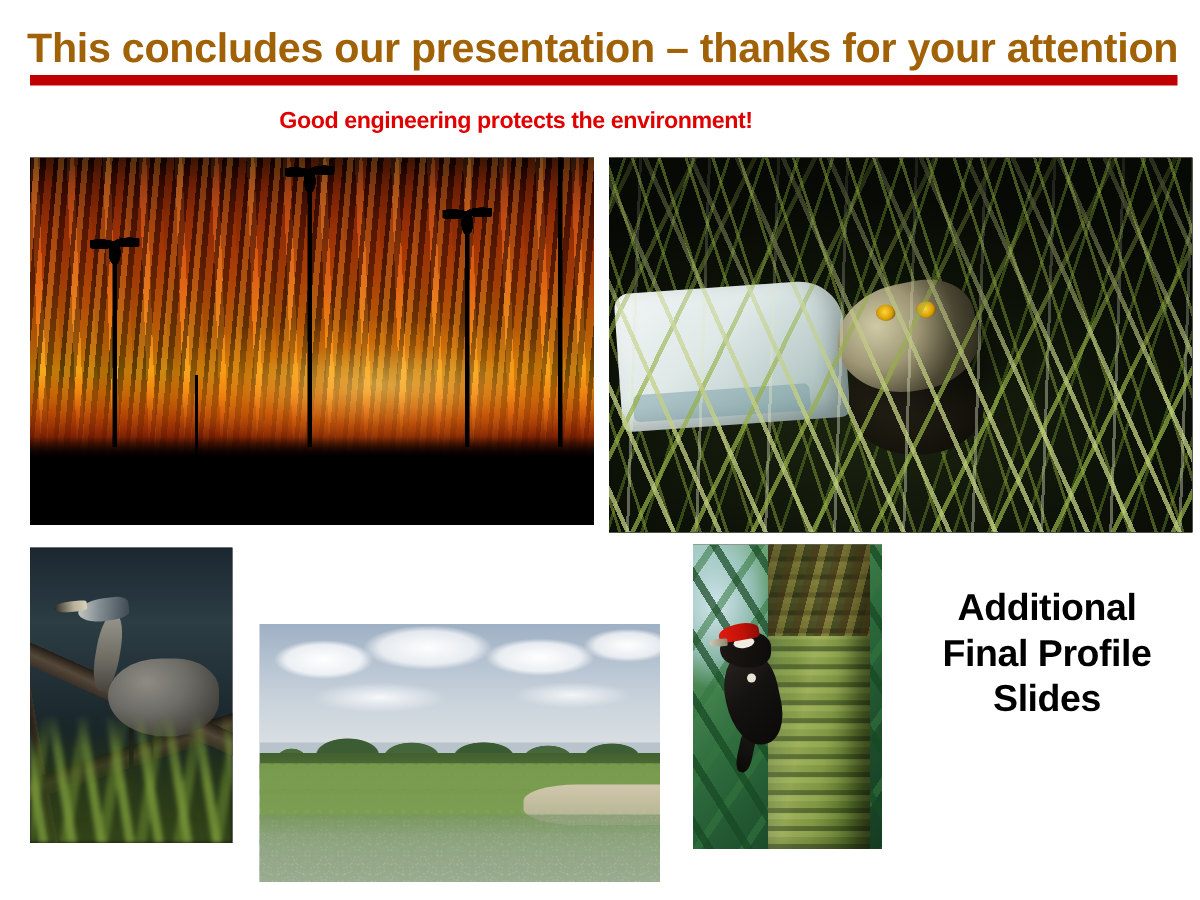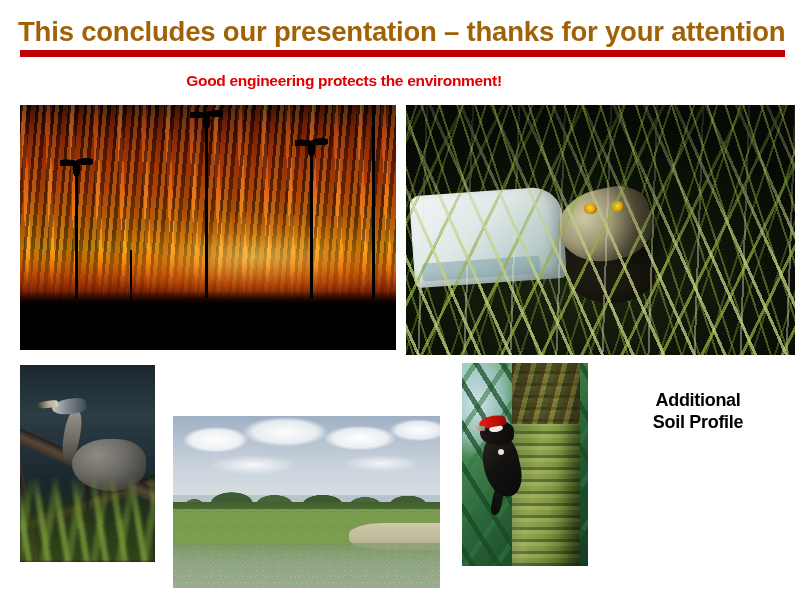--- a/index.html
+++ b/index.html
@@ -469,21 +469,21 @@
     line-height: 1.05;
   }
 
   
   .additional-slides {
     position: absolute;
     left: 600px;
     top: 390px;
     width: 196px;
     text-align: center;
-    font-size: 18px;
+    font-size: 25px;
     font-weight: bold;
     color: #000000;
     line-height: 1.22;
     letter-spacing: -0.3px;
   }
   .additional-slides span { display: block; }
 </style>
 </head>
 <body>
 
@@ -549,16 +549,17 @@
     <div class="wp-head"></div>
     <div class="wp-cheek"></div>
     <div class="wp-crest"></div>
     <div class="wp-bill"></div>
     <div class="wp-spot"></div>
   </div>
 
 
   <div class="additional-slides">
     <span>Additional</span>
-    <span>Soil Profile</span>
+    <span>Final Profile</span>
+    <span>Slides</span>
   </div>
 
 </div>
 
 </body></html>

